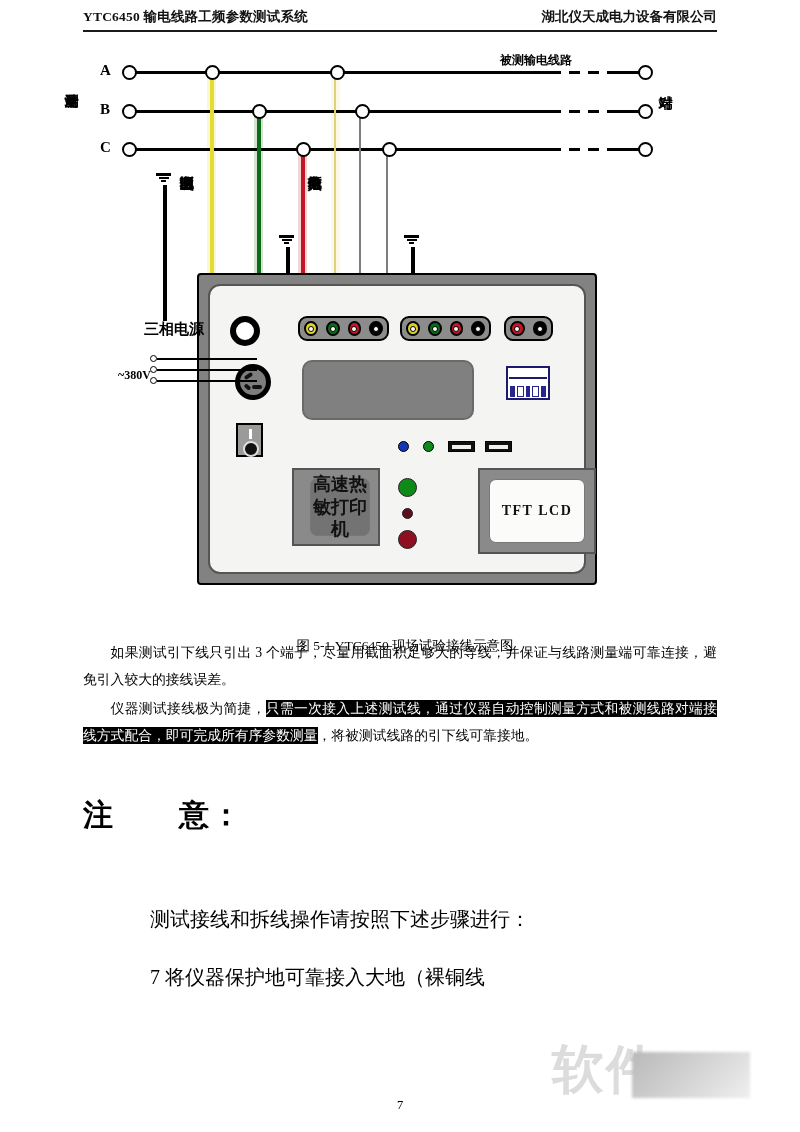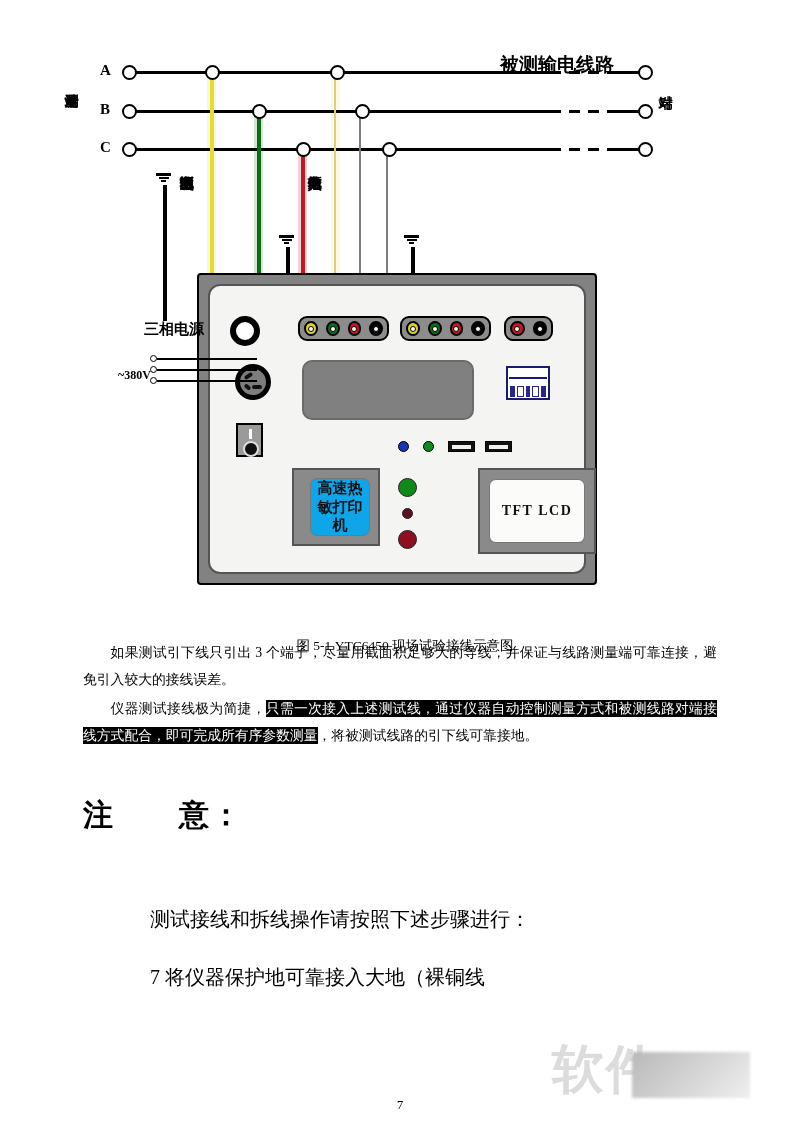--- a/index.html
+++ b/index.html
@@ -47,21 +47,21 @@
   }
   .hline{position:absolute;height:3.4px;background:#000;z-index:2;}
   .dash{
     position:absolute;height:3.4px;z-index:2;
     background:repeating-linear-gradient(to right,#000 0 11px,transparent 11px 19px);
   }
   .vlabel{
     position:absolute;writing-mode:vertical-rl;text-orientation:upright;
     font-size:14px;font-weight:bold;line-height:1.02;letter-spacing:0px;
   }
-  .tlabel{position:absolute;font-size:19px;font-weight:bold;white-space:nowrap;}
+  .tlabel{position:absolute;font-size:12px;font-weight:bold;white-space:nowrap;}
 
   
   .wire{position:absolute;width:4px;z-index:3;}
   .wire.thin{width:1.6px;}
   .wire-glow{position:absolute;width:9px;z-index:1;opacity:.28;}
 
   
   .gnd{position:absolute;z-index:5;}
   .gnd i{display:block;background:#000;margin:0 auto 1.2px auto;}
   .gnd .g1{width:15px;height:2.6px;}
@@ -157,24 +157,24 @@
     border:1.6px solid #222;box-sizing:border-box;z-index:8;
   }
   .bl-green{background:#0e8a19;}
   .bl-dark{width:11px;height:11px;background:#5e1020;}
   .bl-red{background:#8e1020;}
 
   .printer{
     position:absolute;background:#8a8a8a;border:2px solid #555;box-sizing:border-box;z-index:7;
   }
   .printer .paper{
-    position:absolute;left:8px;top:8px;right:8px;bottom:8px;background:#0ea5e9;
+    position:absolute;left:8px;top:8px;right:8px;bottom:8px;background:#737373;
     border:1.5px solid #777;border-radius:7px;box-sizing:border-box;
     display:flex;align-items:center;justify-content:center;text-align:center;
-    font-size:15px;font-weight:bold;line-height:1.25;
+    font-size:18px;font-weight:bold;line-height:1.25;
     font-family:"Liberation Serif",serif;color:#111;margin-left:8px;
   }
   .tft{
     position:absolute;background:#8a8a8a;border:2px solid #555;box-sizing:border-box;z-index:7;margin-left:40px;
   }
   .tft .screen{
     position:absolute;left:9px;top:9px;right:9px;bottom:9px;background:#fbfbfa;
     border:1.5px solid #777;border-radius:7px;box-sizing:border-box;
     display:flex;align-items:center;justify-content:center;
     font-size:14px;font-weight:bold;letter-spacing:1.5px;
@@ -225,20 +225,25 @@
   .pageno{
     position:absolute;left:0;right:0;top:1098px;text-align:center;
     font-size:12.5px;
   }
 </style>
 </head>
 <body>
 
 <div class="page">
 
+  <div class="header">
+    <div class="h-left">YTC6450 输电线路工频参数测试系统</div>
+    <div class="h-right">湖北仪天成电力设备有限公司</div>
+    <div class="h-rule"></div>
+  </div>
 
   <div class="figure">
 
     <div class="lines">
 
       <div class="vlabel" style="left:-36px;top:38px;">测量端</div>
       <div class="tlabel" style="left:400px;top:7px;">被测输电线路</div>
       <div class="vlabel" style="left:558px;top:40px;">对端</div>
 
       <div class="phase-label" style="left:0px;top:17px;">A</div>

